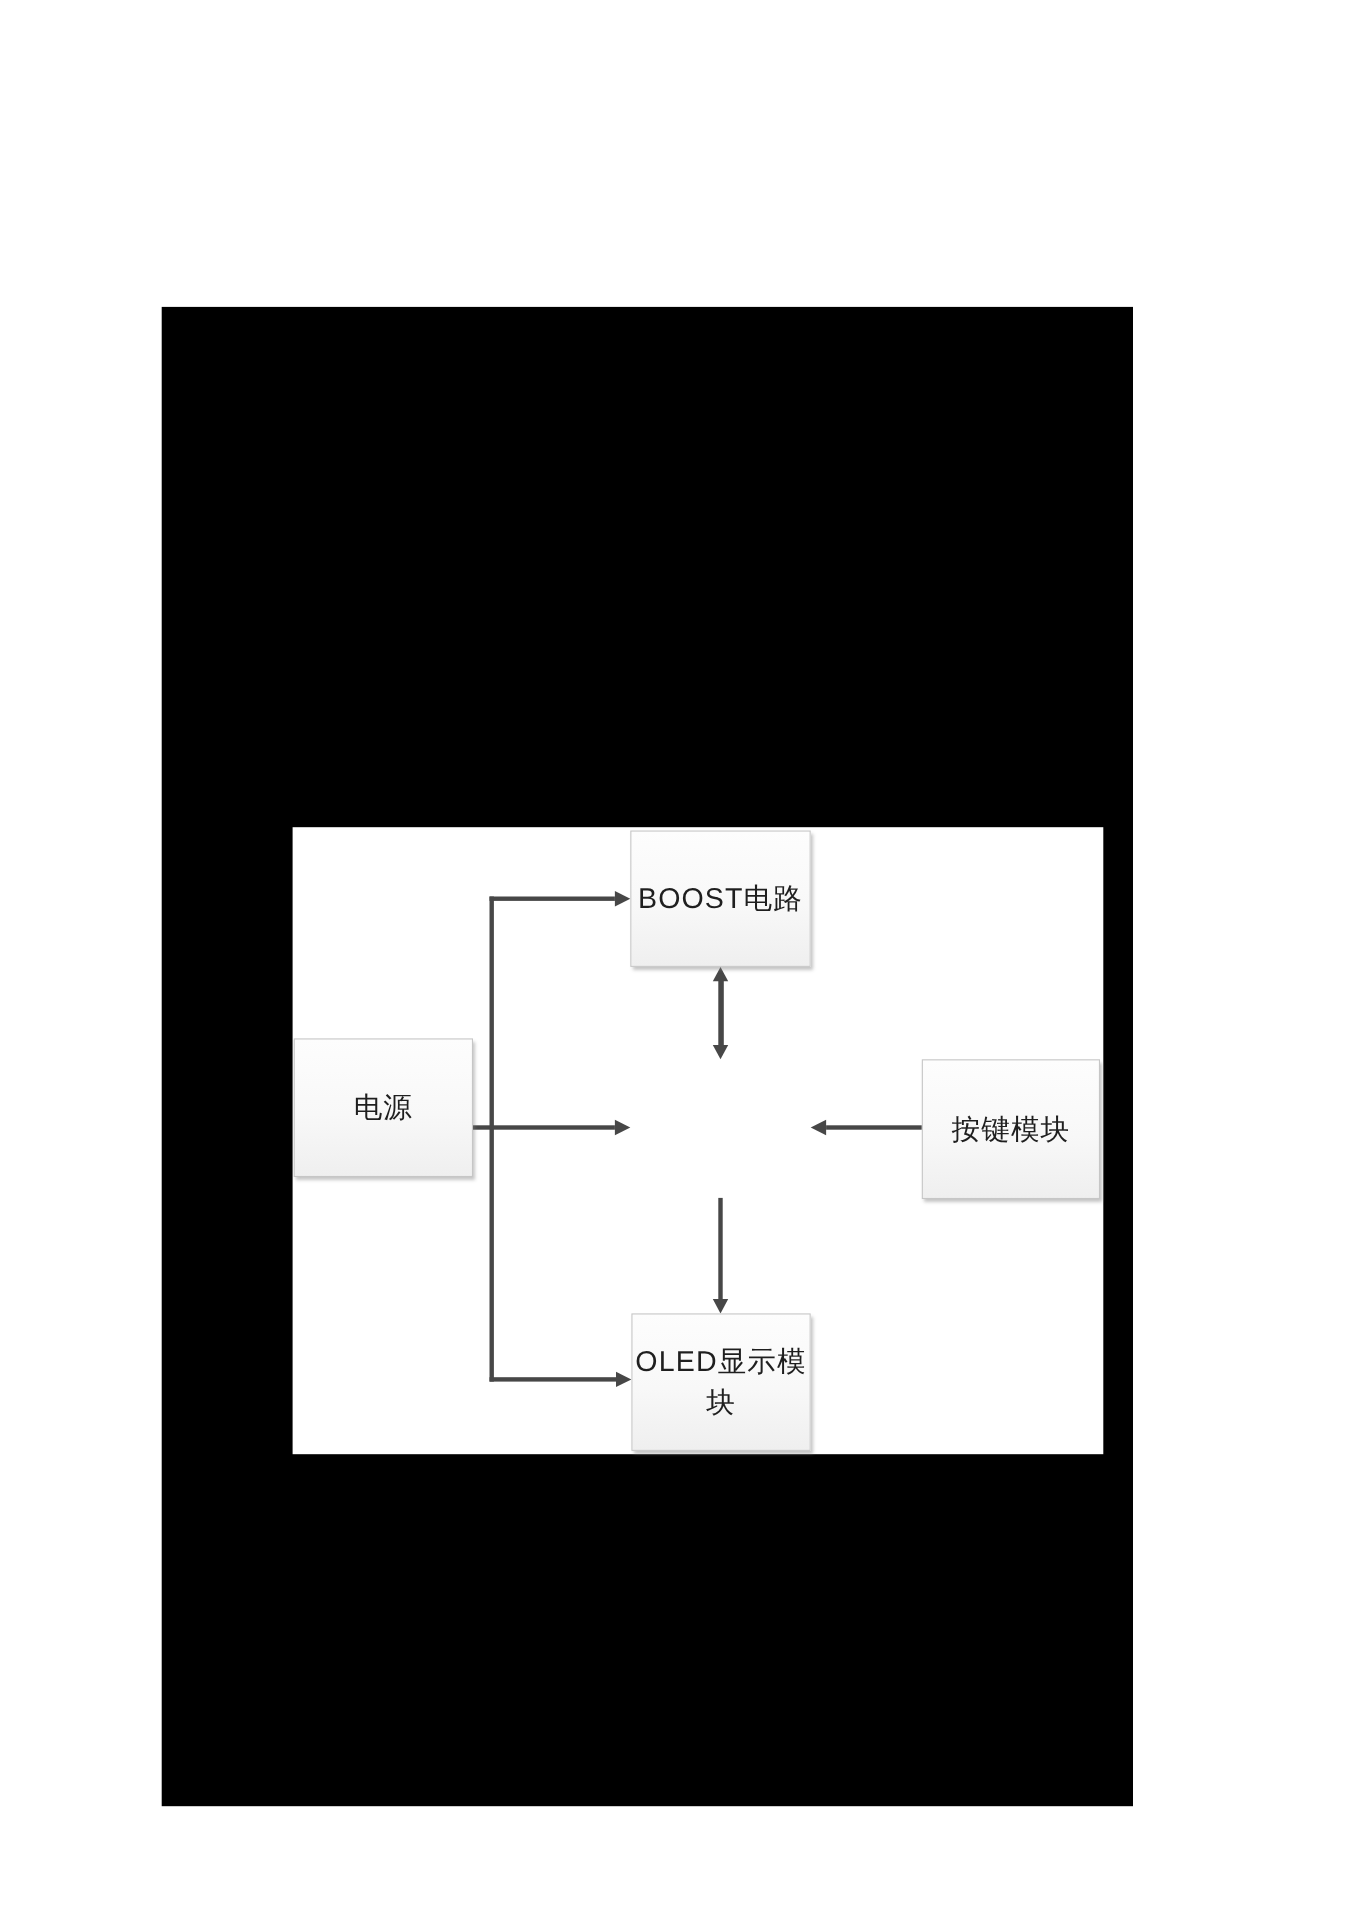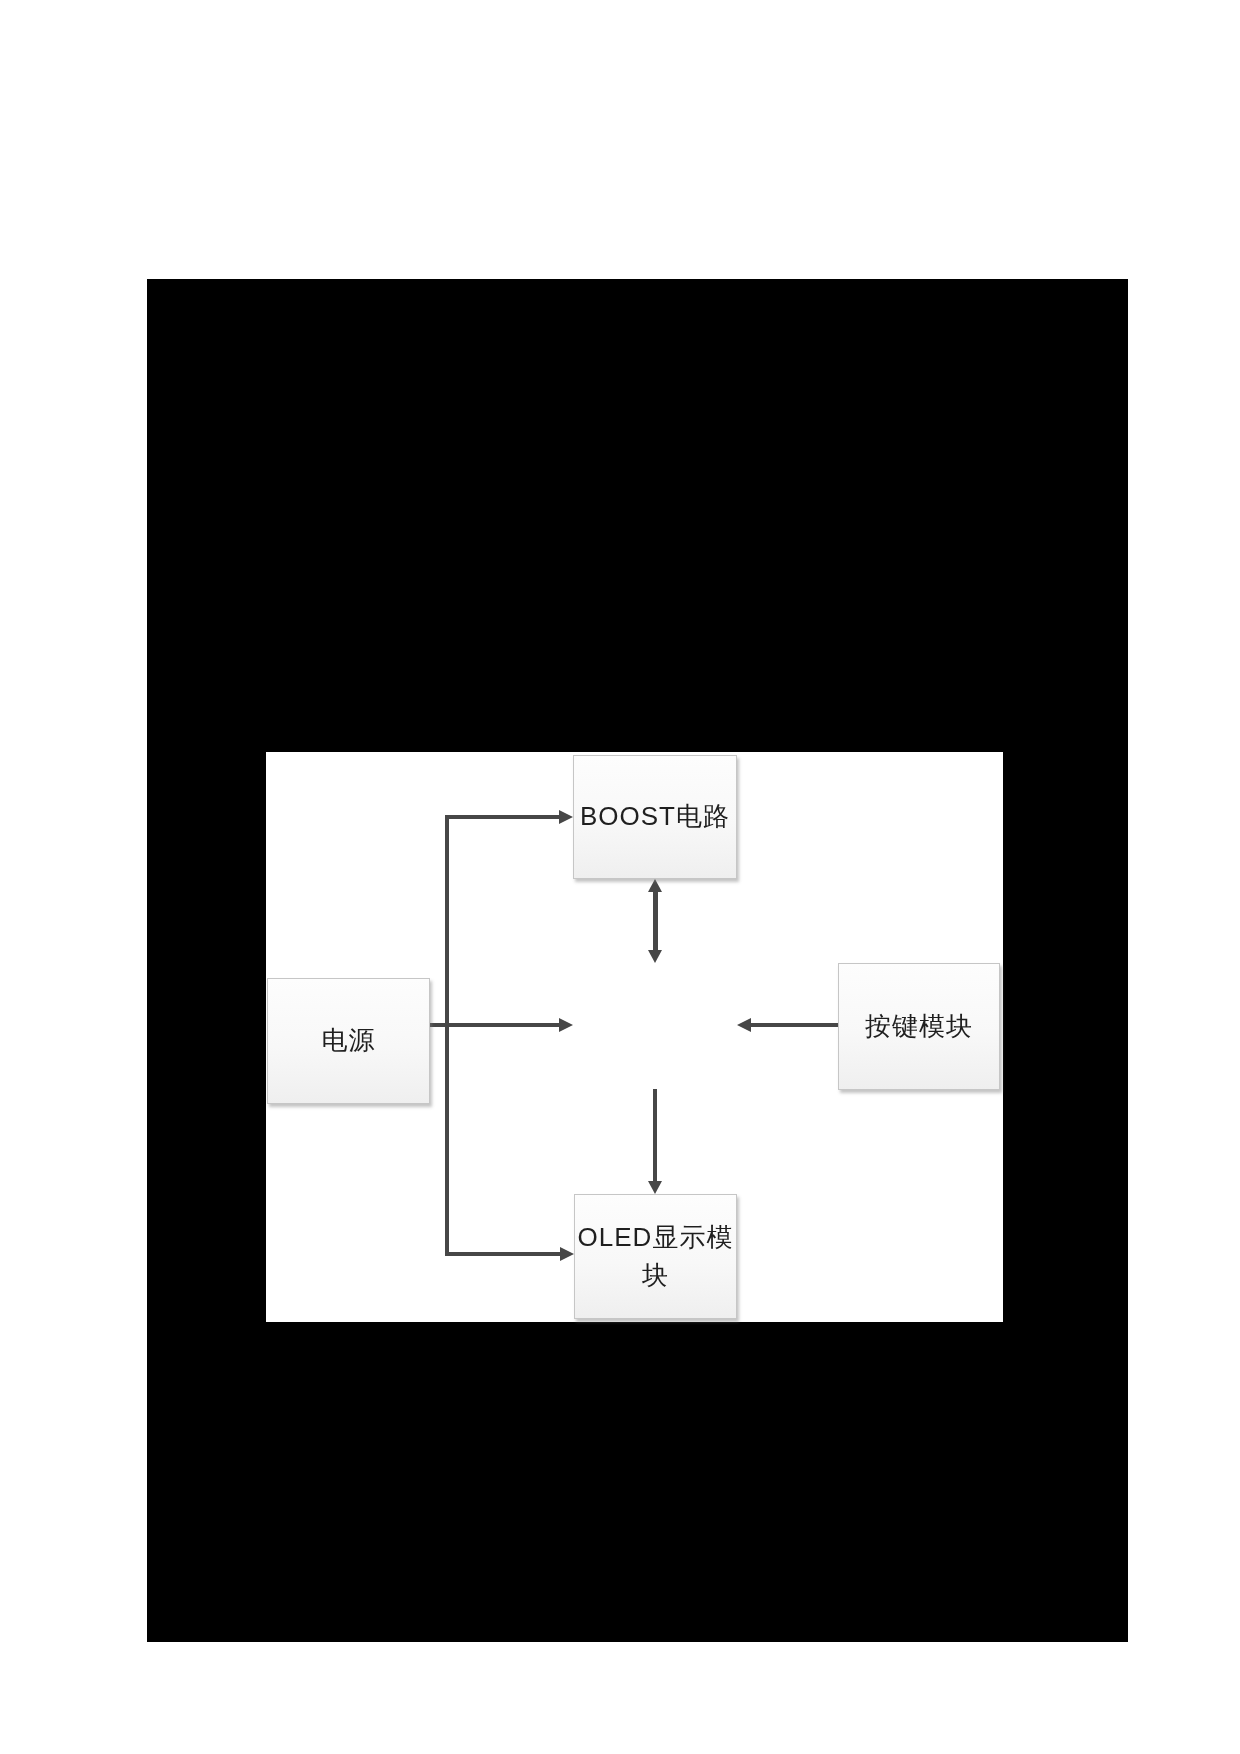--- a/index.html
+++ b/index.html
@@ -16,21 +16,21 @@
   html,body{width:1240px;height:1754px;}
   body{
     background:var(--page-background);
     font-family:"Liberation Sans","DejaVu Sans",sans-serif;
     position:relative;
     overflow:hidden;
   }
   .black-canvas{
     position:absolute;
     left:147px; top:279px;
-    width:981px; height:1363px;
+    width:883px; height:1363px;
     background:var(--canvas-background);
   }
   .figure-panel{
     position:absolute;
     left:119px; top:473px;
     width:737px; height:570px;
     background:var(--panel-background);
   }
   .node{
     position:absolute;
@@ -43,21 +43,21 @@
     text-align:center;
   }
   .node-label{
     color:var(--text);
     font-size:26px;
     line-height:1.45;
     letter-spacing:1px;
     white-space:pre-line;
   }
   .node-boost{left:307px; top:3px;   width:164px; height:124px;}
-  .node-power{left:1px;   top:226px; width:163px; height:126px;}
+  .node-power{left:1px;   top:192px; width:163px; height:126px;}
   .node-stm32{left:307px; top:211px; width:164px; height:126px;}
   .node-keys {left:572px; top:211px; width:162px; height:127px;}
   .node-oled {left:308px; top:442px; width:163px; height:125px;}
 
   .line{position:absolute; background:var(--connector);}
   .line-branch-vertical{left:179px; top:63px;  width:4px;   height:441px;}
   .line-to-boost      {left:179px; top:63px;  width:114px; height:4px;}
   .line-power-stm32   {left:164px; top:271px; width:129px; height:4px;}
   .line-to-oled       {left:179px; top:500px; width:115px; height:4px;}
   .line-boost-stm32   {left:387px; top:138px; width:5px;   height:61px;}

